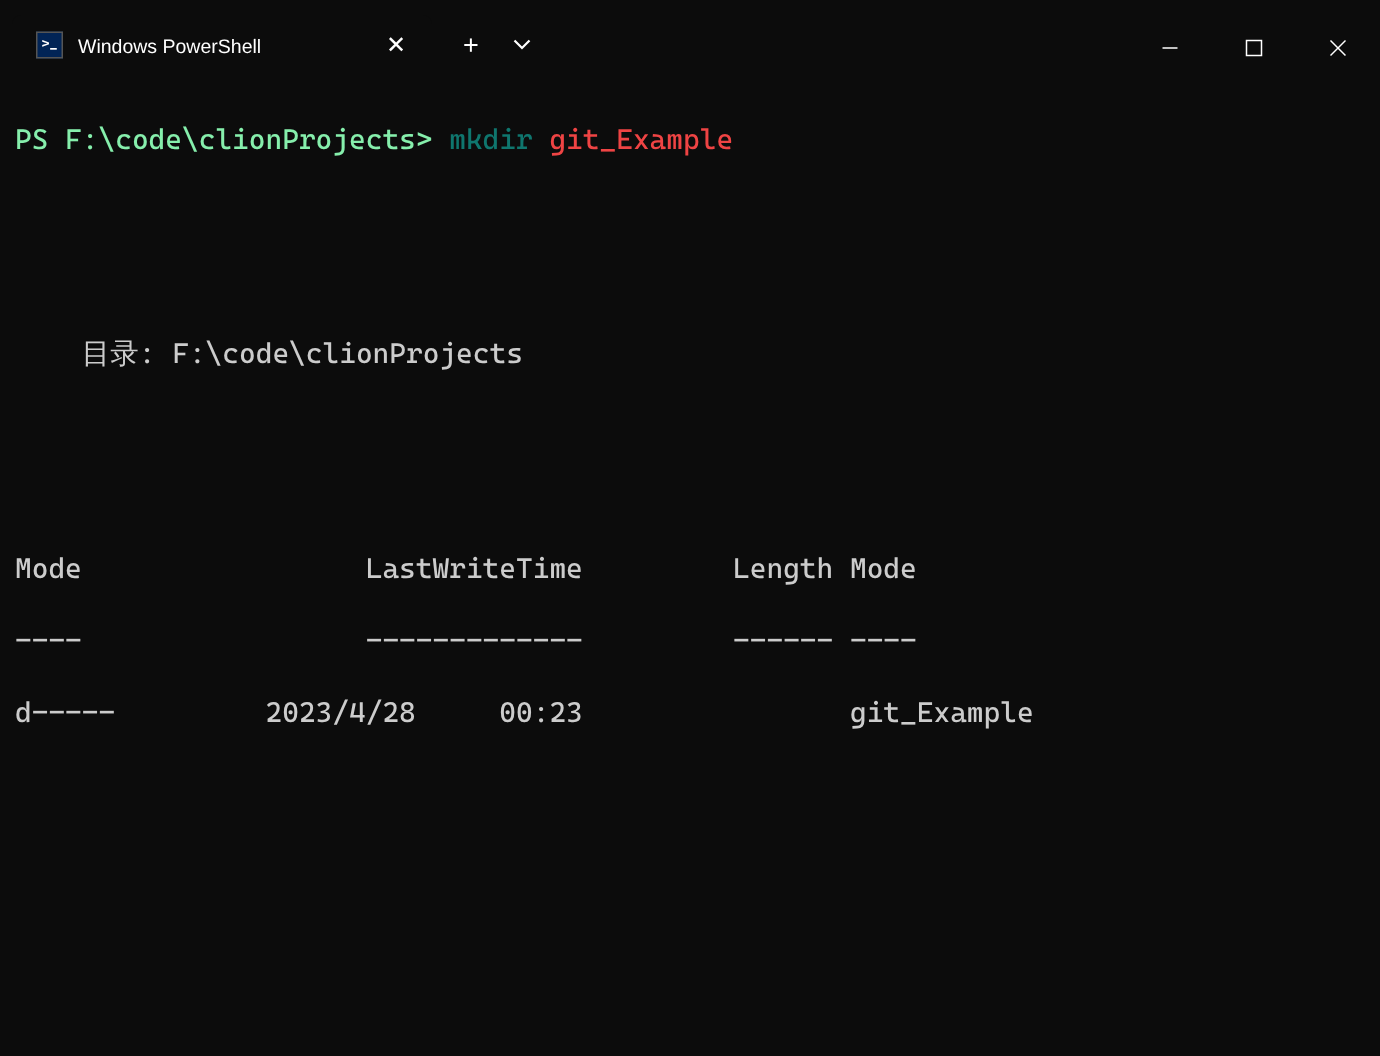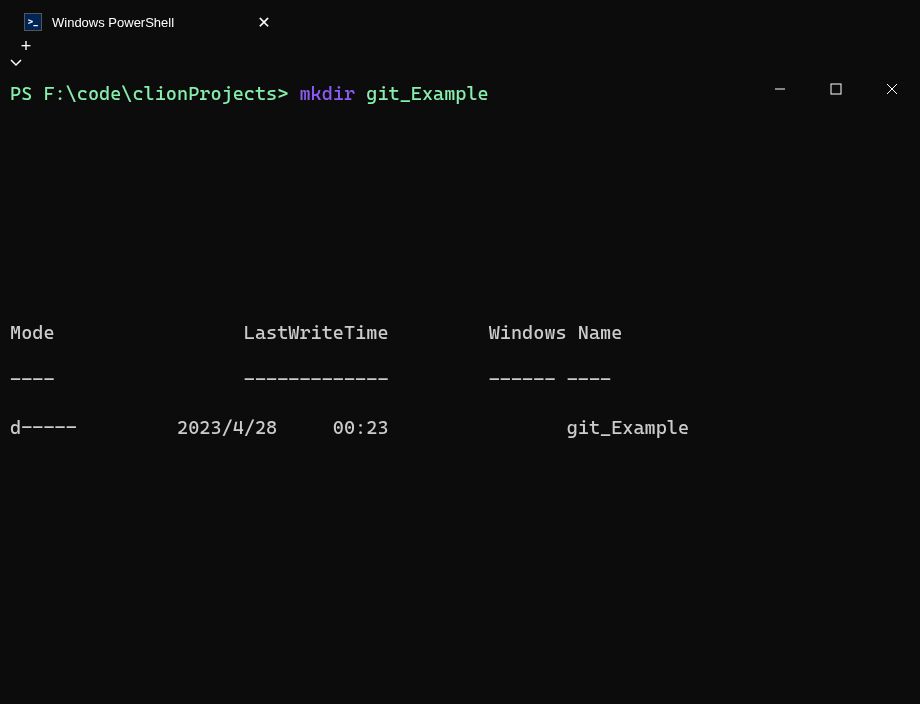--- a/index.html
+++ b/index.html
@@ -15,21 +15,20 @@
       font-size: 19px;
       color: #cccccc;
       overflow: hidden;
     }
     .titlebar {
       height: 50px;
       background: #0c0c0c;
       display: flex;
       align-items: flex-start;
       padding-top: 10px;
-      flex-direction: column;
     }
     .tab {
       display: flex;
       align-items: center;
       background: #0c0c0c;
       height: 40px;
       padding: 0 12px 0 16px;
       border-radius: 6px 6px 0 0;
       margin-left: 8px;
       min-width: 280px;
@@ -121,24 +120,24 @@
     .terminal-content {
       padding: 8px 10px;
       line-height: 1.25;
       white-space: pre;
       font-weight: 400;
     }
     .prompt {
       color: #86efac;
     }
     .cmd-yellow {
-      color: #8b5cf6;
+      color: #0f766e;
     }
     .cmd-arg {
-      color: #86efac;
+      color: #ef4444;
       text-align: center;
     }
     .blank-line {
       height: 24px;
     }
     .line {
       min-height: 24px;
     }
   </style>
 </head>
@@ -173,23 +172,24 @@
           <line x1="11" y1="1" x2="1" y2="11" stroke-width="1"></line>
         </svg>
     </div>
   </div>
 </div>
 
 <div class="terminal-content">
 <div class="line"><span class="prompt">PS F:\code\clionProjects&gt; </span><span class="cmd-yellow">mkdir</span><span class="cmd-arg"> git_Example</span></div>
 <div class="blank-line"></div>
 <div class="blank-line"></div>
-<div class="blank-line"></div>
-<div class="blank-line"></div>
-<div class="line">Mode                 LastWriteTime         Windows Name</div>
+<div class="line">    目录: F:\code\clionProjects</div>
+<div class="blank-line"></div>
+<div class="blank-line"></div>
+<div class="line">Mode                 LastWriteTime         Length Mode</div>
 <div class="line">----                 -------------         ------ ----</div>
 <div class="line">d-----         2023/4/28     00:23                git_Example</div>
 <div class="blank-line"></div>
 <div class="blank-line"></div>
 <div class="blank-line"></div>
 <div class="blank-line"></div>
 
 
 
 

